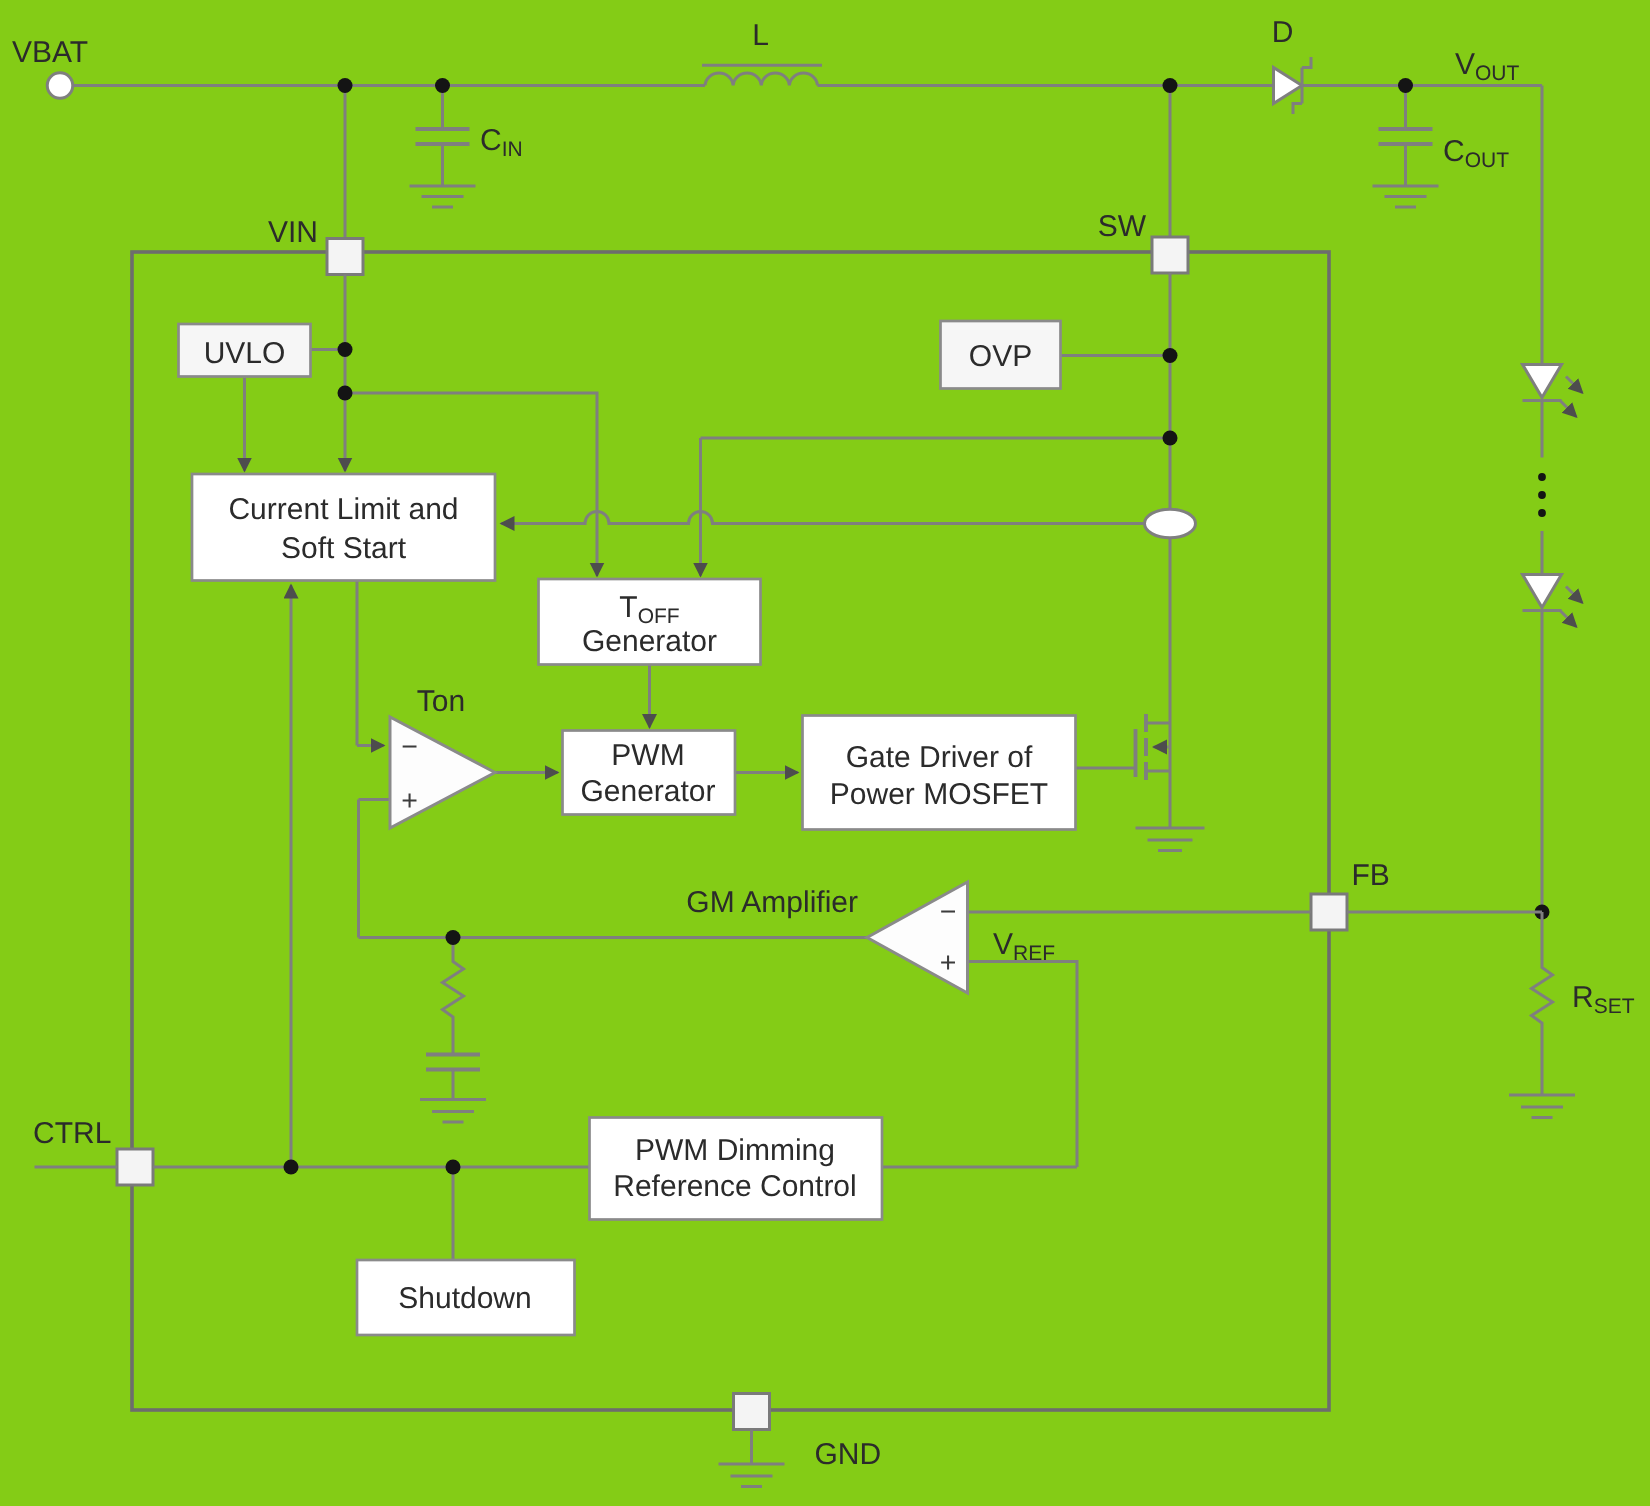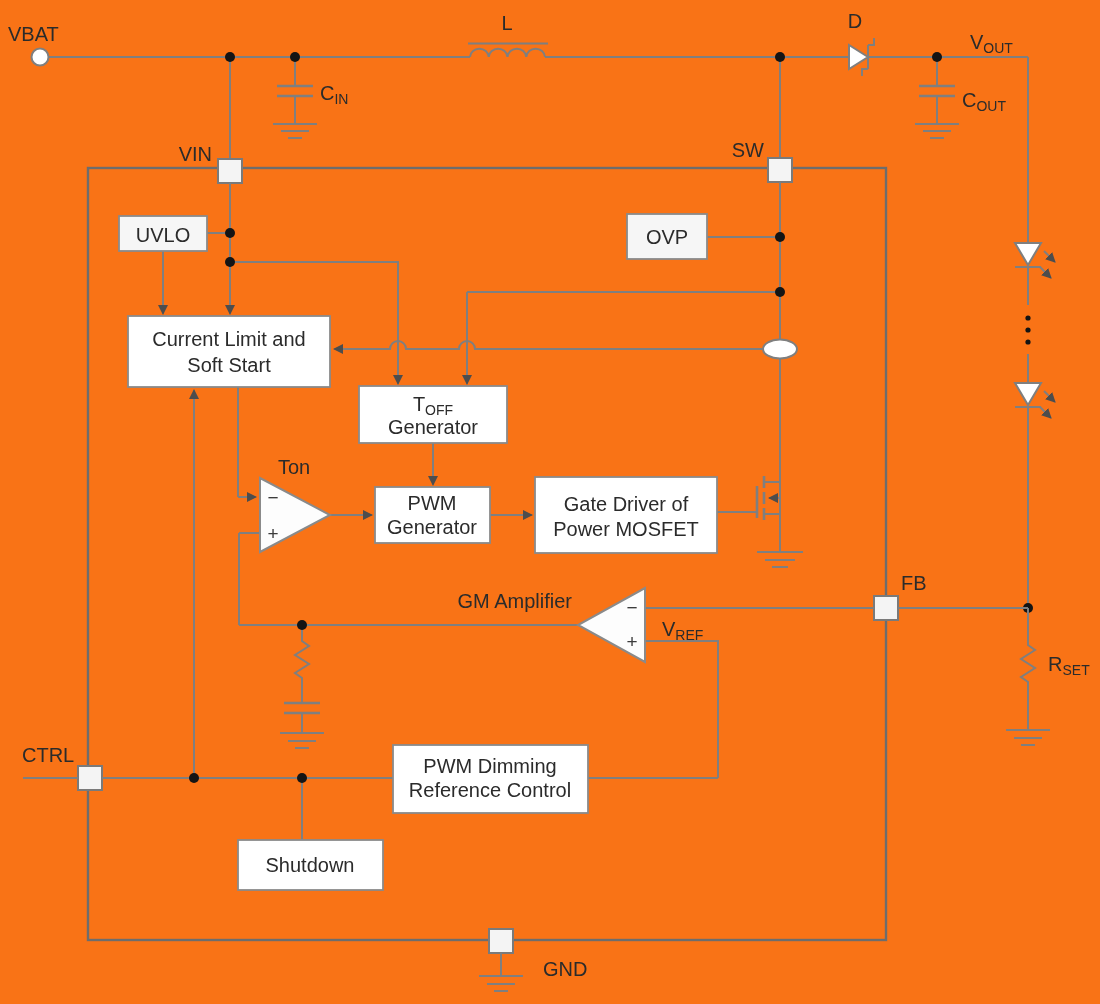--- a/index.html
+++ b/index.html
@@ -1,16 +1,16 @@
 <!DOCTYPE html>
 <html><head>
 <meta charset="utf-8">
 <style>
   html,body{margin:0;padding:0;background:#ffffff;}
-  .canvas{width:1100px;height:1004px;background:#f97316;}
+  .canvas{width:1100px;height:1004px;background:#84cc16;}
   svg{display:block;}
   svg text{font-family:"Liberation Sans",sans-serif;fill:#2b2b2b;}
   .lbl{font-size:20px;}
   .sub{font-size:14px;}
   .blk{font-size:20px;text-anchor:middle;}
   .sign{font-size:19px;fill:#3c3c3c;text-anchor:middle;}
   .wire{stroke:#7f7f7f;stroke-width:2;fill:none;}
   .thick{stroke-width:2.6;}
   .bnd{stroke:#6d6d6d;stroke-width:2.4;fill:none;}
   .box{fill:#ffffff;stroke:#8a8a8a;stroke-width:1.8;}

